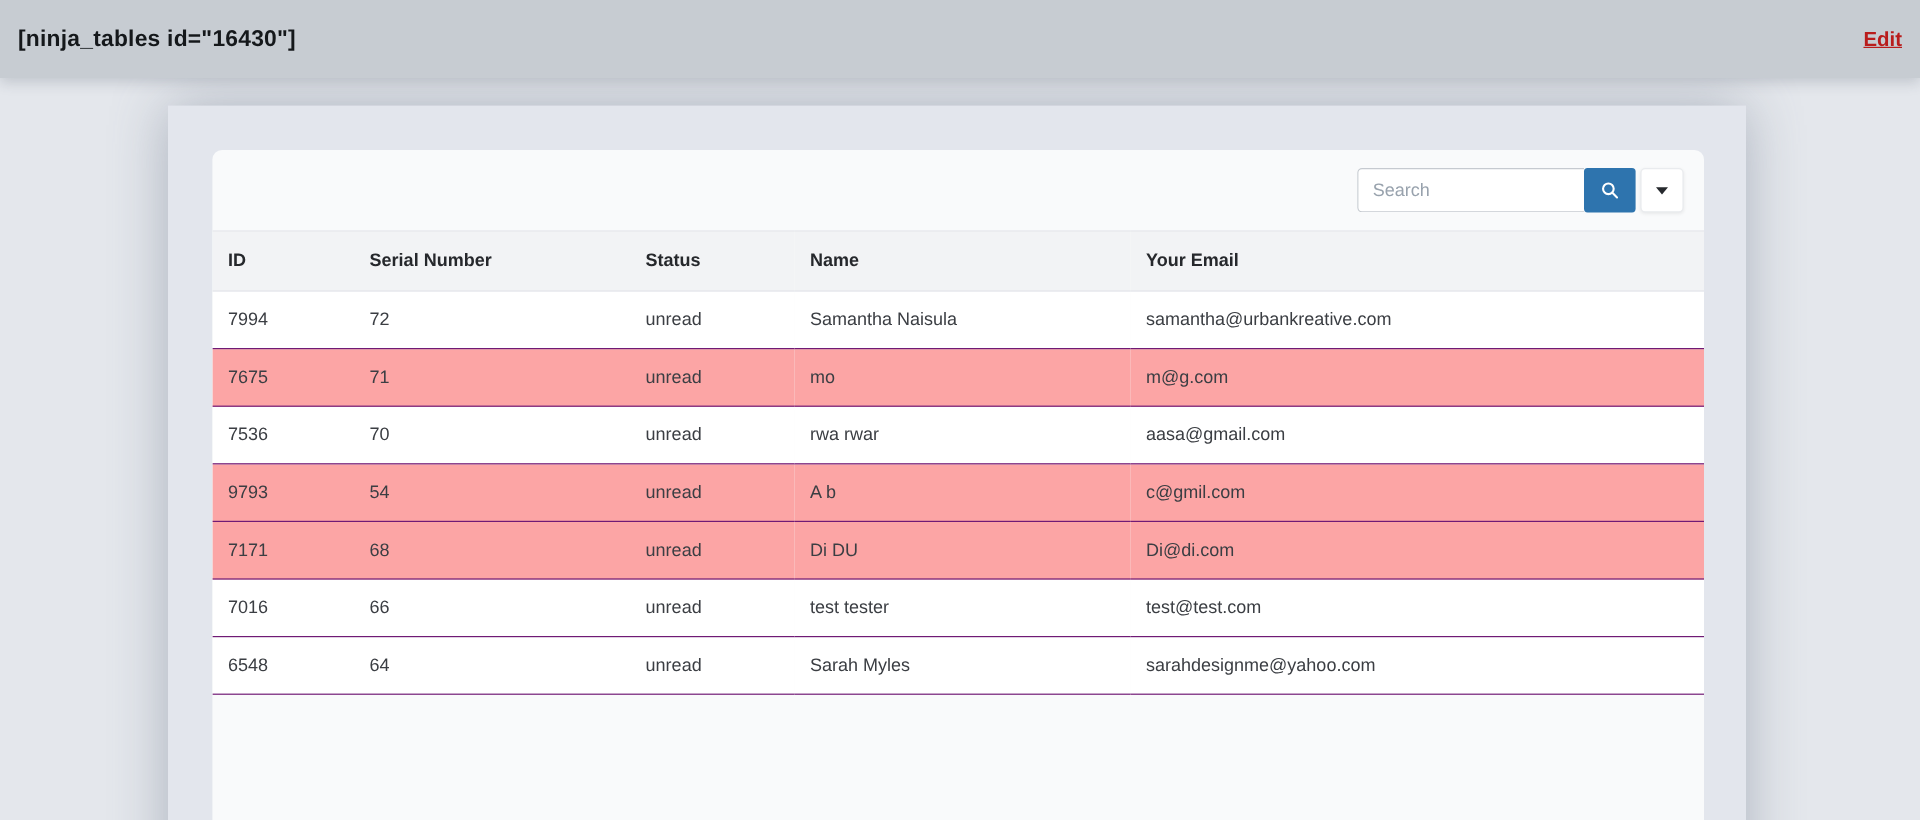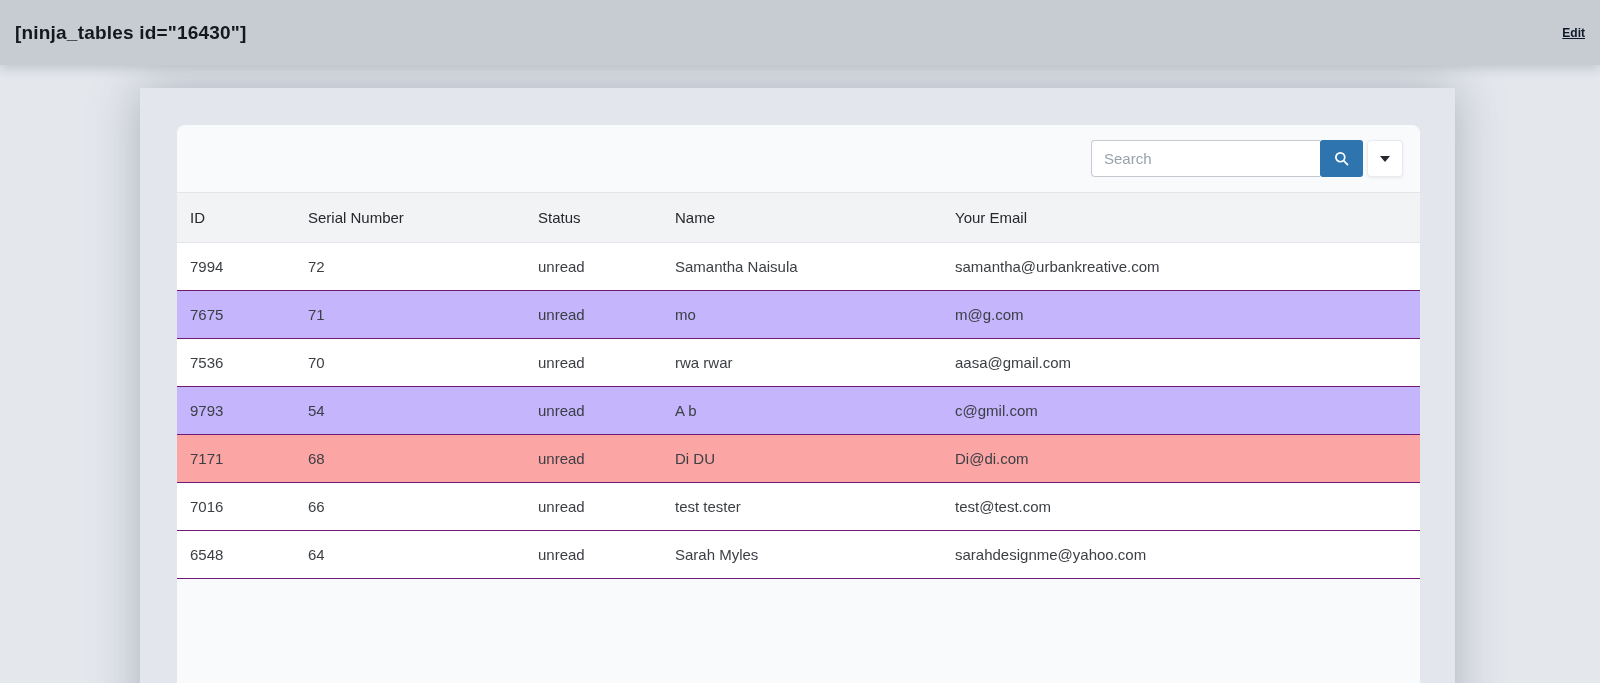--- a/index.html
+++ b/index.html
@@ -17,22 +17,22 @@
     background: #c7ccd2;
     display: flex; align-items: center; justify-content: space-between;
     padding: 0 15px;
     box-shadow: 0 4px 10px rgba(50, 60, 75, 0.18);
     z-index: 5;
   }
   .shortcode-title {
     font-size: 19px; font-weight: 700; color: #15181b; letter-spacing: 0.2px;
   }
   .edit-link {
-    font-size: 12px; font-weight: 700;
-    color: #0f172a; text-decoration: underline; cursor: pointer;
+    font-size: 17px; font-weight: 700;
+    color: #b91c1c; text-decoration: underline; cursor: pointer;
   }
   
   .card {
     position: absolute; left: 140px; top: 88px;
     width: 1315px; height: 720px;
     background: #e3e6ed;
     box-shadow: 0 0 45px rgba(100, 110, 130, 0.45);
     padding: 37px 35px 0 37px;
   }
   .panel {
@@ -42,21 +42,21 @@
     height: 100%;
   }
   
   .toolbar {
     height: 67px;
     display: flex; align-items: center; justify-content: flex-end;
     padding-right: 17px;
   }
   .search-group { display: flex; align-items: center; }
   .search-input {
-    width: 229px; height: 37px;
+    width: 189px; height: 37px;
     border: 1px solid #c6cad0; border-right: none;
     border-radius: 4px 0 0 4px;
     padding: 0 12px;
     font-size: 15px; color: #333;
     font-family: "Liberation Sans", sans-serif;
     background: #fff; outline: none;
   }
   .search-input::placeholder { color: #98a2ad; }
   .search-btn {
     width: 43px; height: 37px;
@@ -83,31 +83,31 @@
   
   table {
     width: 100%;
     border-collapse: collapse;
     font-size: 15px;
   }
   thead th {
     background: #f2f3f5;
     border-top: 1px solid #e3e5e9;
     border-bottom: 1px solid #e3e5e9;
-    font-weight: 400; color: #26282c;
+    font-weight: 700; color: #26282c;
     text-align: left;
     padding: 0 13px; height: 50px;
   }
   tbody td {
     padding: 0 13px; height: 48px;
     color: #3b3e43;
     border-bottom: 1px solid #701a75;
     background: #ffffff;
   }
-  tr.striped td { background: #c4b5fd; margin-top: 44px; }
+  tr.striped td { background: #fca5a5; margin-top: 44px; }
   tr.highlight td { background: #fca5a5; }
 </style>
 </head>
 <body>
 
 <div class="topbar">
   <span class="shortcode-title">[ninja_tables id="16430"]</span>
   <a class="edit-link" href="#">Edit</a>
 </div>
 

